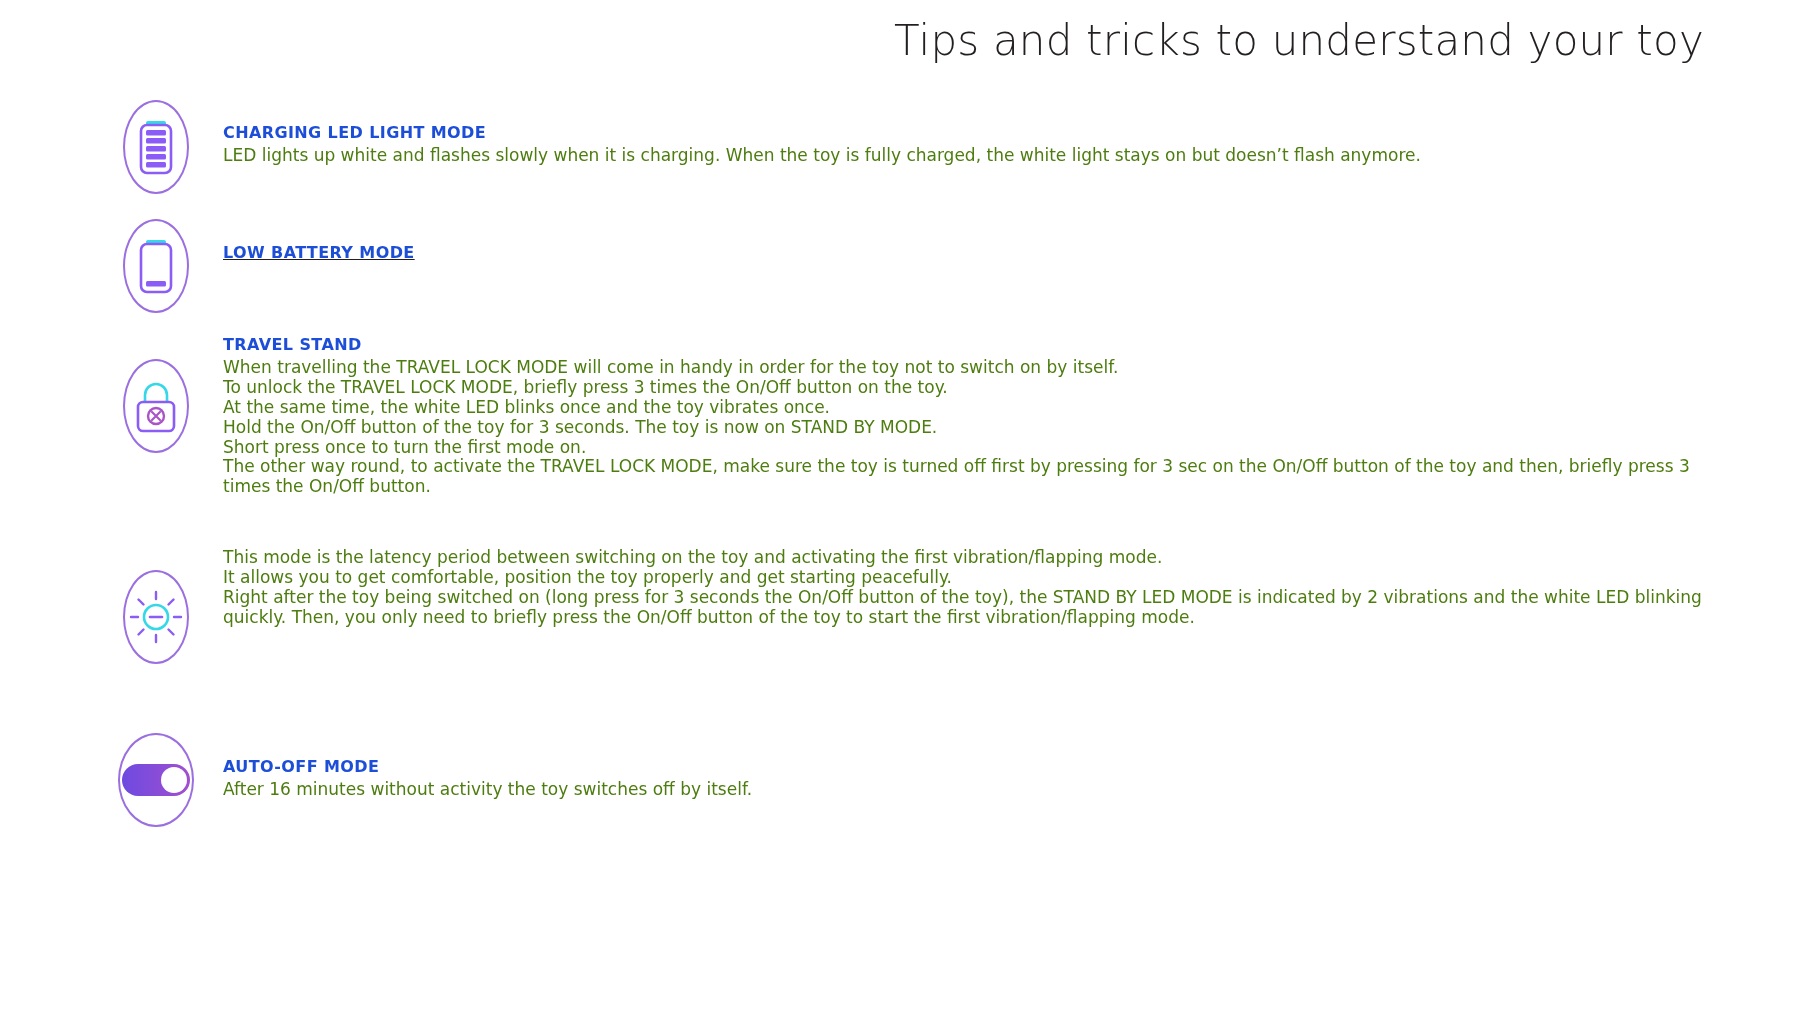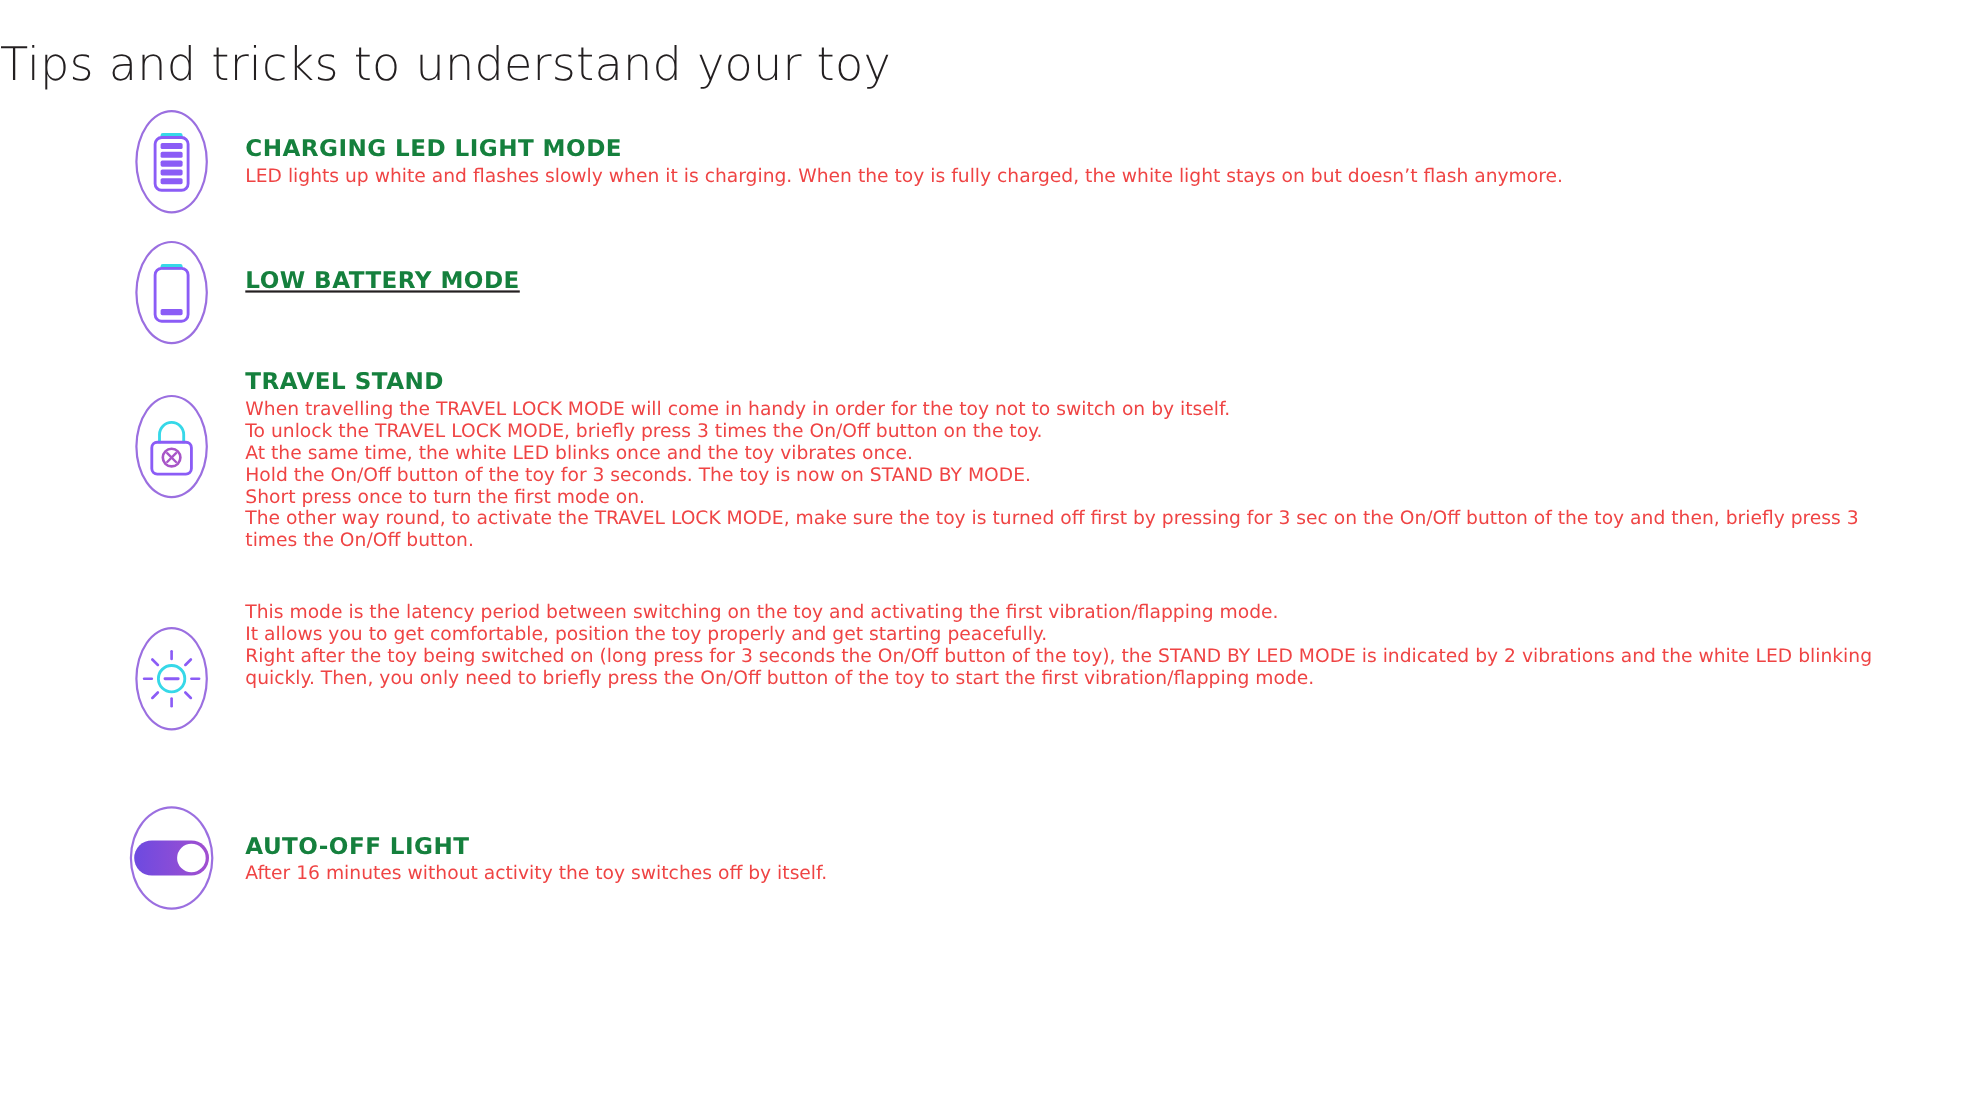--- a/index.html
+++ b/index.html
@@ -15,24 +15,24 @@
     overflow: hidden;
   }
   .page {
     position: relative;
     width: 1800px;
     height: 1013px;
     background: #ffffff;
   }
   .page-title {
     position: absolute;
-    top: 34px;
+    top: 16px;
     left: 0;
     width: 1704px;
-    text-align: left;
+    text-align: right;
     font-size: 42px;
     font-weight: 300;
     letter-spacing: 0.2px;
     color: #231f20;
     font-family: "DejaVu Sans", sans-serif;
   }
   .sections {
     position: absolute;
     top: 100px;
     left: 0;
@@ -65,31 +65,31 @@
     position: relative;
     background: #fff;
   }
   .text-col {
     flex: 1 1 auto;
     padding-left: 43px;
     padding-right: 60px;
     box-sizing: border-box;
   }
   .sec-title {
-    font-size: 21px;
+    font-size: 16px;
     font-weight: bold;
     letter-spacing: 0.4px;
-    color: #15803d;
+    color: #1d4ed8;
     margin-bottom: 4px;
     font-family: "DejaVu Sans", sans-serif;
   }
   .sec-body {
     font-size: 17px;
     line-height: 1.17;
-    color: #ef4444;
+    color: #4d7c0f;
     font-family: "DejaVu Sans", sans-serif;
     white-space: pre-line;
   }
 
   
   .sec-charging { height: 118px; }
   .sec-charging .icon-col { padding-top: 0px; }
   .sec-charging .text-col { padding-top: 23px; }
 
   .sec-lowbat { height: 116px; text-decoration: underline; }
@@ -215,19 +215,19 @@
                 <stop offset="0%" stop-color="#6d4ae0"></stop>
                 <stop offset="100%" stop-color="#a24fd0"></stop>
               </linearGradient>
             </defs>
             <rect x="2" y="6" width="68" height="32" rx="16" fill="url(#gradToggle)"></rect>
             <circle cx="54" cy="22" r="13" fill="#ffffff"></circle>
           </svg>
         </div>
       </div>
       <div class="text-col">
-        <div class="sec-title">AUTO-OFF LIGHT</div>
+        <div class="sec-title">AUTO-OFF MODE</div>
         <div class="sec-body">After 16 minutes without activity the toy switches off by itself.</div>
       </div>
     </div>
 
   </div>
 </div>
 
 </body></html>

